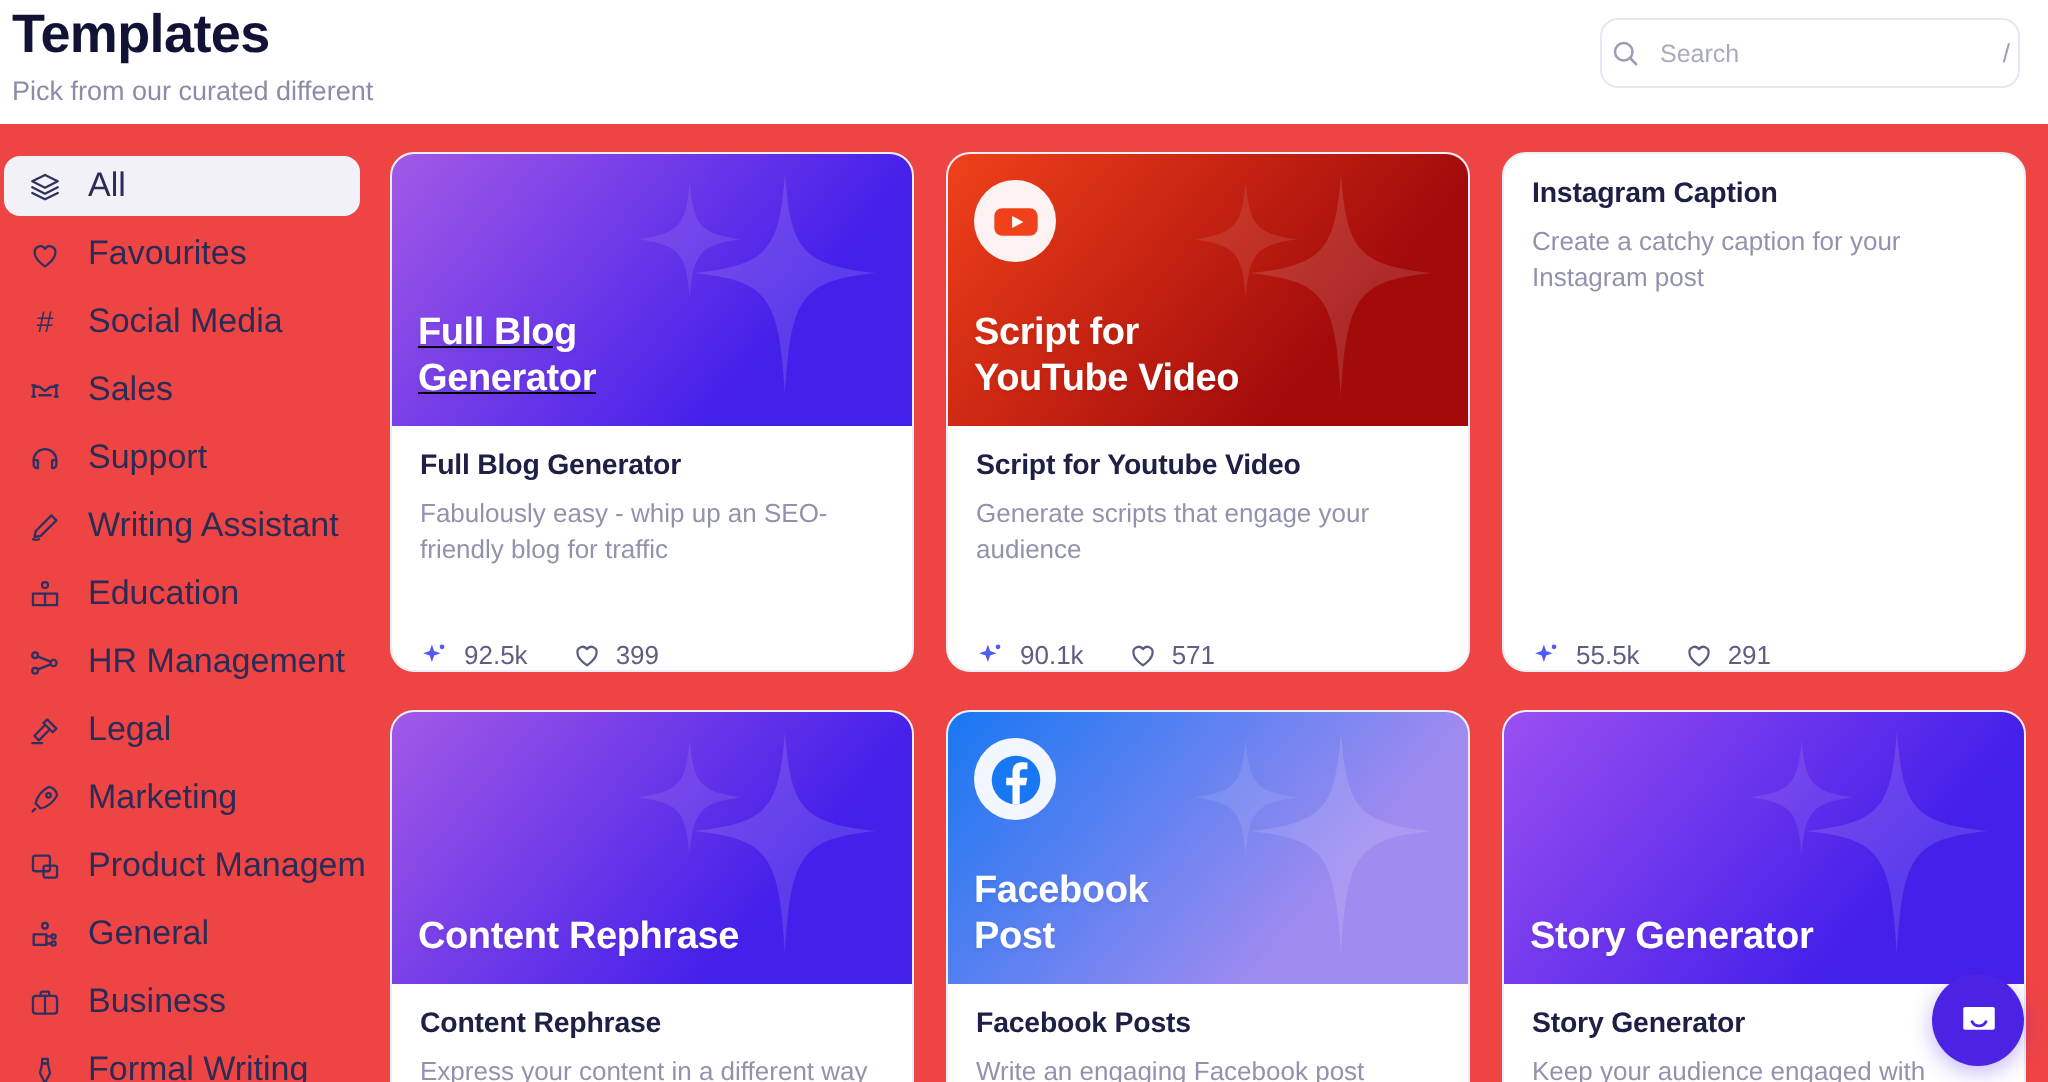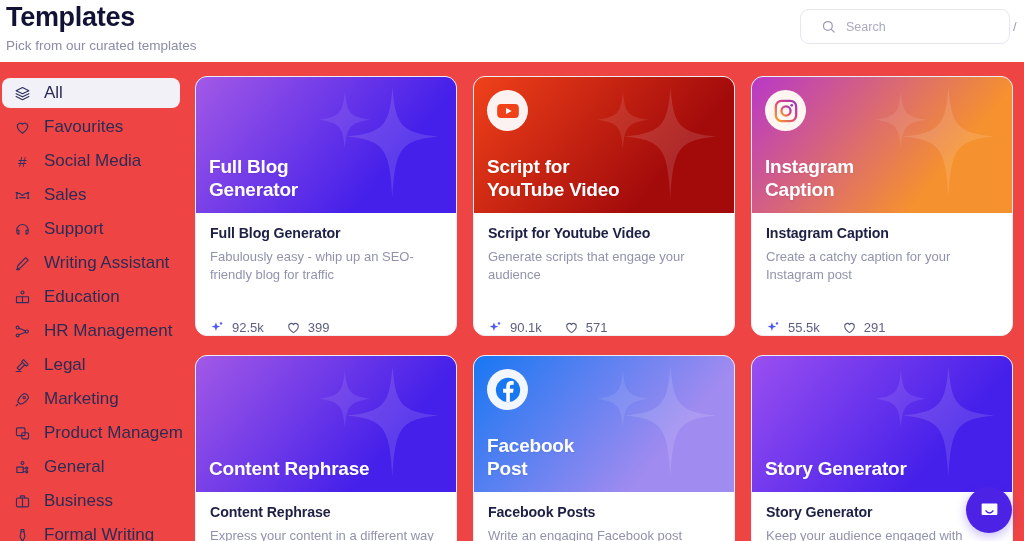--- a/index.html
+++ b/index.html
@@ -26,21 +26,21 @@
   .page-subtitle {
     position: absolute; left: 6px; top: 38px;
     font-size: 13.5px; color: #8b8ca7; font-weight: 400;
   }
   .search-box {
     position: absolute; right: 14px; top: 9px;
     width: 210px; height: 35px;
     border: 1px solid #e6e7f2; border-radius: 9px;
     background: #fff;
     display: flex; align-items: center;
-    padding: 0 20px;
+    padding: 0 4px;
   }
   .search-icon { width: 15px; height: 15px; flex: 0 0 15px; color: #9b9cb5; display:block; }
   .search-input {
     flex: 1; border: none; outline: none; background: transparent;
     font-family: "Liberation Sans", sans-serif;
     font-size: 12.5px; color: #3c3d58; margin-left: 10px;
   }
   .search-input::placeholder { color: #a9aac0; }
   .search-slash { font-size: 13px; color: #9b9cb5; padding-left: 6px; }
 
@@ -137,21 +137,21 @@
   }
   .chat-fab svg { width: 21px; height: 21px; display: block; }
 </style>
 </head>
 <body>
 
 <div class="app">
 
   <div class="header">
     <div class="page-title">Templates</div>
-    <div class="page-subtitle">Pick from our curated templates</div>
+    <div class="page-subtitle">Pick from our curated different</div>
 
     <div class="search-box">
       <svg class="search-icon" viewBox="0 0 24 24" fill="none" stroke="currentColor" stroke-width="2" stroke-linecap="round">
         <circle cx="11" cy="11" r="7"></circle>
           <line x1="16.2" y1="16.2" x2="21" y2="21"></line>
       </svg>
       <input class="search-input" value="" placeholder="Search" style="">
       <span class="search-slash">/</span>
     </div>
   </div>
@@ -288,21 +288,21 @@
             <path d="M10 3.5h4v3.2h-4z"></path>
             <path d="M10 6.7 8.5 13.5 12 20.5l3.5-7-1.5-6.8"></path>
           </svg>
         </span>
         <span class="side-label">Formal Writing</span>
       </div>
     </div>
 
   <div class="grid">
       <div class="card">
-        <div class="card-banner" style="background: linear-gradient(130deg, rgb(162, 89, 230) 0%, rgb(69, 32, 234) 72%);">
+        <div class="card-banner" style="background: linear-gradient(130deg, rgb(162, 89, 230) 0%, rgb(69, 32, 234) 72%); text-decoration: underline;">
           <svg class="sparkles" viewBox="0 0 262 136" preserveAspectRatio="none">
     <path d="M198 10 C201 48 206 56 244 60 C206 64 201 72 198 122 C195 72 190 64 152 60 C190 56 195 48 198 10Z" fill="#ffffff" opacity="0.13"></path>
     <path d="M150 14 C152 36 155 40 176 43 C155 46 152 50 150 72 C148 50 145 46 124 43 C145 40 148 36 150 14Z" fill="#ffffff" opacity="0.0975"></path>
   </svg>
           <div class="banner-title" style="white-space: pre-line;">Full Blog
 Generator</div>
         </div>
         <div class="card-body">
           <div class="card-title">Full Blog Generator</div>
           <div class="card-desc">Fabulously easy - whip up an SEO-friendly blog for traffic</div>
@@ -352,42 +352,20 @@
           </div>
           <div class="stat">
             <svg class="stat-ico heart" viewBox="0 0 24 24" fill="none" stroke="currentColor" stroke-width="1.8" stroke-linejoin="round">
               <path d="M12 20.2s-7.6-4.8-7.6-9.8A4.2 4.2 0 0 1 12 7.3a4.2 4.2 0 0 1 7.6 3.1c0 5-7.6 9.8-7.6 9.8z"></path>
             </svg>
             <span class="stat-val">571</span>
           </div>
         </div>
       </div>
       <div class="card">
-        <div class="card-banner" style="background: linear-gradient(130deg, rgb(184, 56, 200) 0%, rgb(245, 145, 47) 72%);">
-          <svg class="sparkles" viewBox="0 0 262 136" preserveAspectRatio="none">
-    <path d="M198 10 C201 48 206 56 244 60 C206 64 201 72 198 122 C195 72 190 64 152 60 C190 56 195 48 198 10Z" fill="#ffffff" opacity="0.13"></path>
-    <path d="M150 14 C152 36 155 40 176 43 C155 46 152 50 150 72 C148 50 145 46 124 43 C145 40 148 36 150 14Z" fill="#ffffff" opacity="0.0975"></path>
-  </svg>
-          <div class="brand-badge ig">
-            <svg viewBox="0 0 24 24" width="26" height="26">
-              <defs>
-                <linearGradient id="igg" x1="0" y1="1" x2="1" y2="0">
-                  <stop offset="0" stop-color="#f5a623"></stop>
-                  <stop offset="0.5" stop-color="#e0457b"></stop>
-                  <stop offset="1" stop-color="#9b36b7"></stop>
-                </linearGradient>
-              </defs>
-              <rect x="2.6" y="2.6" width="18.8" height="18.8" rx="5.4" fill="none" stroke="url(#igg)" stroke-width="2.1"></rect>
-              <circle cx="12" cy="12" r="4.2" fill="none" stroke="url(#igg)" stroke-width="2.1"></circle>
-              <circle cx="17.3" cy="6.8" r="1.25" fill="#9b36b7"></circle>
-            </svg>
-          </div>
-          <div class="banner-title" style="white-space: pre-line;">Instagram
-Caption</div>
-        </div>
         <div class="card-body">
           <div class="card-title">Instagram Caption</div>
           <div class="card-desc">Create a catchy caption for your Instagram post</div>
         </div>
         <div class="card-stats">
           <div class="stat">
             <svg class="stat-ico" viewBox="0 0 24 24" fill="currentColor">
               <path d="M9.5 3.5 11.3 8.7 16.5 10.5 11.3 12.3 9.5 17.5 7.7 12.3 2.5 10.5 7.7 8.7z"></path>
               <circle cx="17.6" cy="5.4" r="1.9"></circle>
             </svg>

